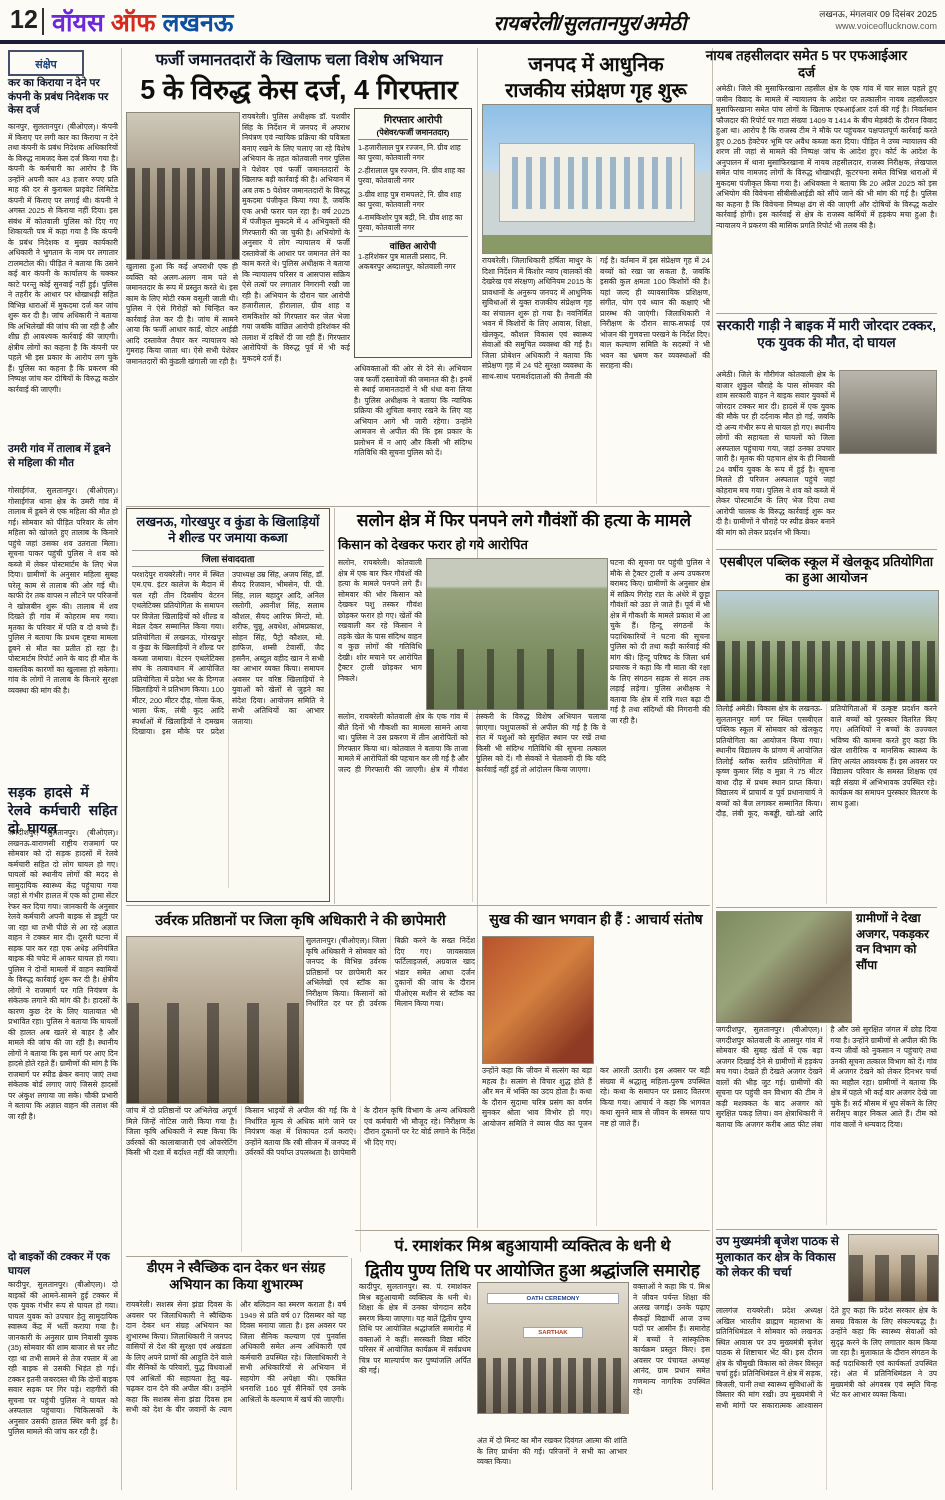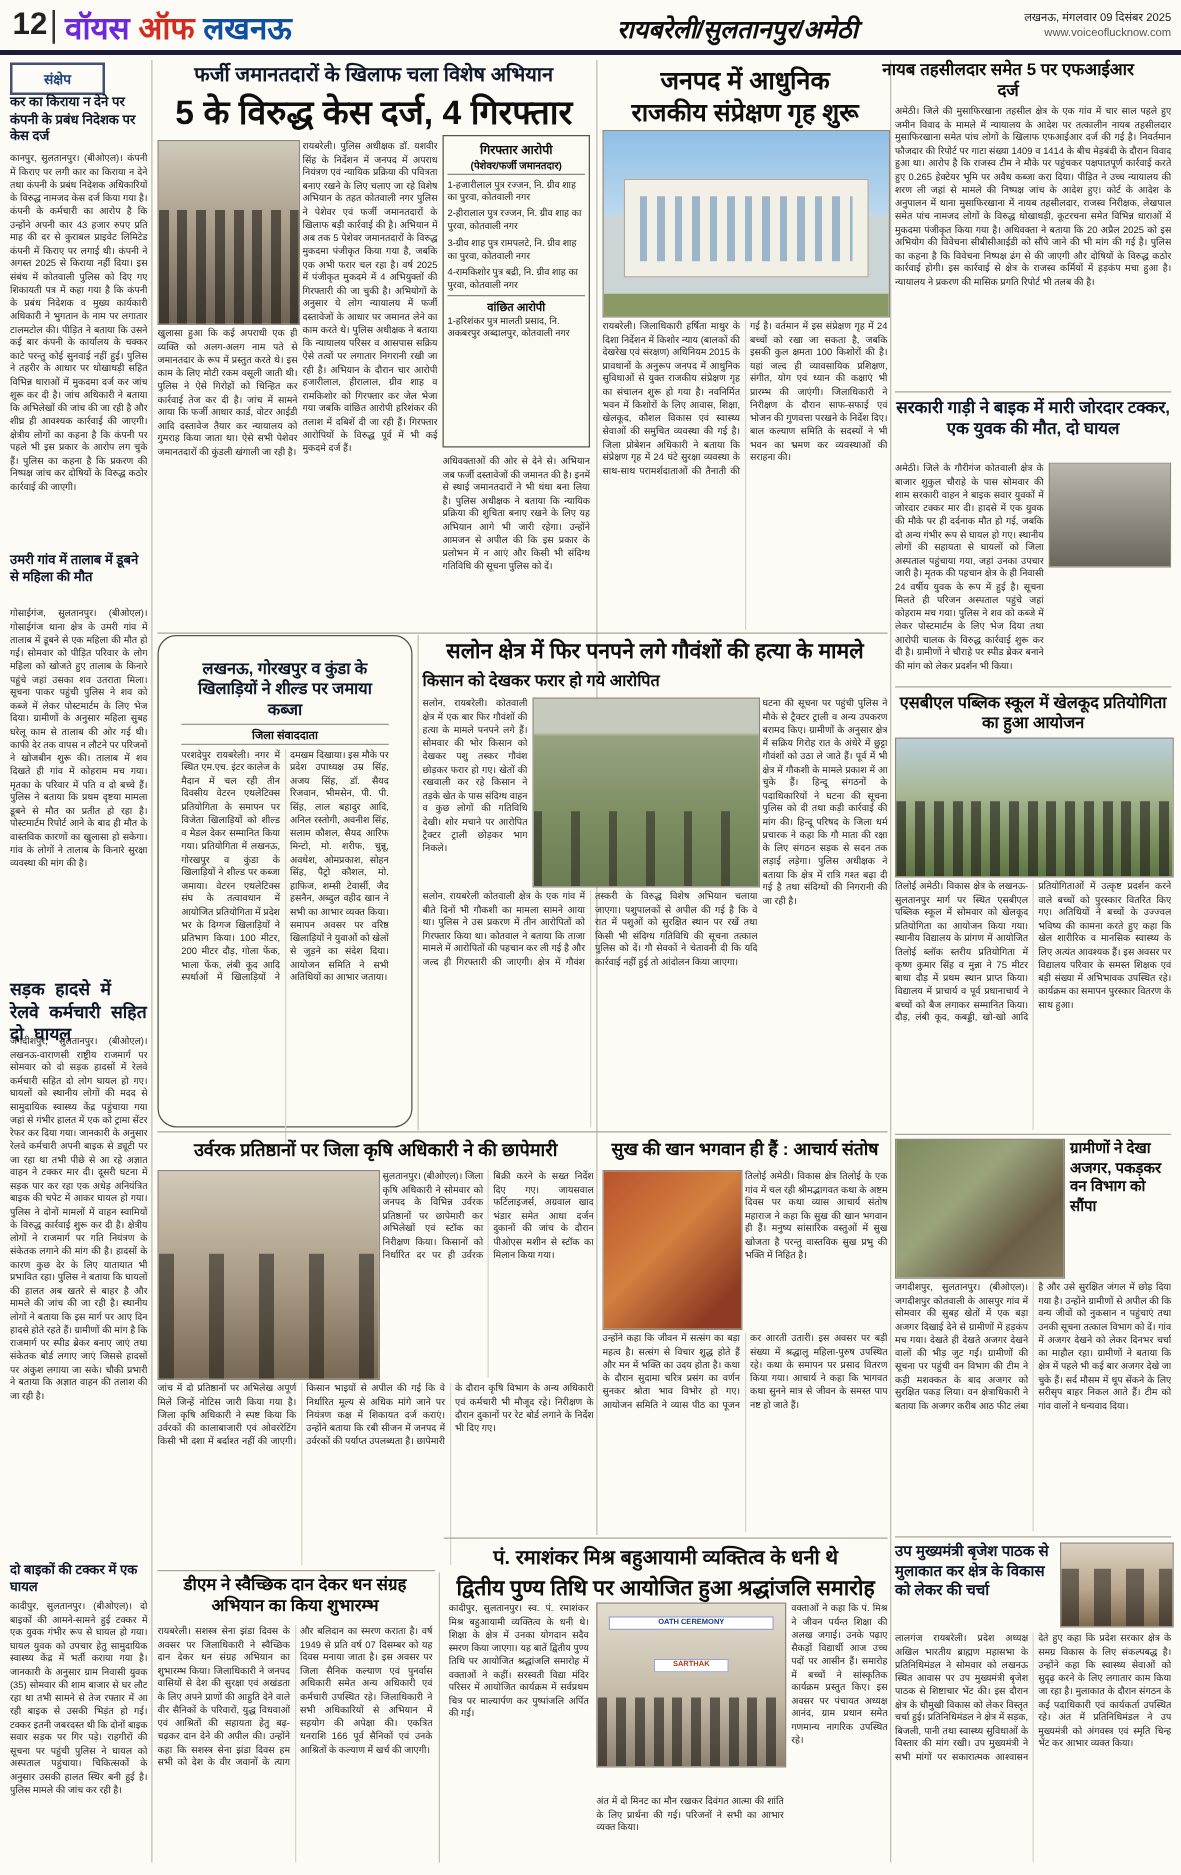--- a/index.html
+++ b/index.html
@@ -134,21 +134,21 @@
   <div class="abs headline" style="left:856px;top:911px;width:81px;font-size:12px;line-height:1.3;">ग्रामीणों ने देखा अजगर, पकड़कर वन विभाग को सौंपा</div>
   <div class="abs body-text cols-2" style="left:716px;top:1025px;width:221px;height:200px;">जगदीशपुर, सुलतानपुर। (बीओएल)। जगदीशपुर कोतवाली के आसपुर गांव में सोमवार की सुबह खेतों में एक बड़ा अजगर दिखाई देने से ग्रामीणों में हड़कंप मच गया। देखते ही देखते अजगर देखने वालों की भीड़ जुट गई। ग्रामीणों की सूचना पर पहुंची वन विभाग की टीम ने कड़ी मशक्कत के बाद अजगर को सुरक्षित पकड़ लिया। वन क्षेत्राधिकारी ने बताया कि अजगर करीब आठ फीट लंबा है और उसे सुरक्षित जंगल में छोड़ दिया गया है। उन्होंने ग्रामीणों से अपील की कि वन्य जीवों को नुकसान न पहुंचाएं तथा उनकी सूचना तत्काल विभाग को दें। गांव में अजगर देखने को लेकर दिनभर चर्चा का माहौल रहा। ग्रामीणों ने बताया कि क्षेत्र में पहले भी कई बार अजगर देखे जा चुके हैं। सर्द मौसम में धूप सेंकने के लिए सरीसृप बाहर निकल आते हैं। टीम को गांव वालों ने धन्यवाद दिया।</div>
   <div class="hline" style="left:716px;top:1229px;width:221px;"></div>
 
   <div class="abs headline blue" style="left:716px;top:1234px;width:126px;font-size:12px;line-height:1.3;">उप मुख्यमंत्री बृजेश पाठक से मुलाकात कर क्षेत्र के विकास को लेकर की चर्चा</div>
   <div class="photo ph-dycm" style="left:848px;top:1234px;width:89px;height:66px;">
     <div class="silhouettes" style="height:70%;background:repeating-linear-gradient(90deg,rgba(32,28,24,.55) 0 14px,rgba(32,28,24,0) 14px 26px);"></div>
   </div>
   <div class="abs body-text cols-2" style="left:716px;top:1306px;width:221px;height:184px;">लालगंज रायबरेली। प्रदेश अध्यक्ष अखिल भारतीय ब्राह्मण महासभा के प्रतिनिधिमंडल ने सोमवार को लखनऊ स्थित आवास पर उप मुख्यमंत्री बृजेश पाठक से शिष्टाचार भेंट की। इस दौरान क्षेत्र के चौमुखी विकास को लेकर विस्तृत चर्चा हुई। प्रतिनिधिमंडल ने क्षेत्र में सड़क, बिजली, पानी तथा स्वास्थ्य सुविधाओं के विस्तार की मांग रखी। उप मुख्यमंत्री ने सभी मांगों पर सकारात्मक आश्वासन देते हुए कहा कि प्रदेश सरकार क्षेत्र के समग्र विकास के लिए संकल्पबद्ध है। उन्होंने कहा कि स्वास्थ्य सेवाओं को सुदृढ़ करने के लिए लगातार काम किया जा रहा है। मुलाकात के दौरान संगठन के कई पदाधिकारी एवं कार्यकर्ता उपस्थित रहे। अंत में प्रतिनिधिमंडल ने उप मुख्यमंत्री को अंगवस्त्र एवं स्मृति चिन्ह भेंट कर आभार व्यक्त किया।</div>
 
-  <div class="box" style="left:126px;top:508px;width:204px;height:394px;padding:18px;box-sizing:border-box;border-radius:15px;">
+  <div class="box" style="left:126px;top:508px;width:204px;height:394px;padding:5px;box-sizing:border-box;">
     <div class="center headline blue" style="font-size:13px;line-height:1.25;">लखनऊ, गोरखपुर व कुंडा के खिलाड़ियों ने शील्ड पर जमाया कब्जा</div>
     <div class="center headline" style="font-size:9px;margin:3px 0;border-top:1px solid #999;border-bottom:1px solid #999;padding:1px 0;">जिला संवाददाता</div>
     <div class="body-text cols-2" style="height:318px;">परशदेपुर रायबरेली। नगर में स्थित एम.एच. इंटर कालेज के मैदान में चल रही तीन दिवसीय वेटरन एथलेटिक्स प्रतियोगिता के समापन पर विजेता खिलाड़ियों को शील्ड व मेडल देकर सम्मानित किया गया। प्रतियोगिता में लखनऊ, गोरखपुर व कुंडा के खिलाड़ियों ने शील्ड पर कब्जा जमाया। वेटरन एथलेटिक्स संघ के तत्वावधान में आयोजित प्रतियोगिता में प्रदेश भर के दिग्गज खिलाड़ियों ने प्रतिभाग किया। 100 मीटर, 200 मीटर दौड़, गोला फेंक, भाला फेंक, लंबी कूद आदि स्पर्धाओं में खिलाड़ियों ने दमखम दिखाया। इस मौके पर प्रदेश उपाध्यक्ष उम्र सिंह, अजय सिंह, डॉ. सैयद रिजवान, भीमसेन, पी. पी. सिंह, लाल बहादुर आदि, अनिल रस्तोगी, अवनीश सिंह, सलाम कौशल, सैयद आरिफ मिन्टो, मो. शरीफ, चुन्नू, अवधेश, ओमप्रकाश, सोहन सिंह, पैट्रो कौशल, मो. हाफिज, शम्सी टेवार्सी, जैद हसनैन, अब्दुल वहीद खान ने सभी का आभार व्यक्त किया। समापन अवसर पर वरिष्ठ खिलाड़ियों ने युवाओं को खेलों से जुड़ने का संदेश दिया। आयोजन समिति ने सभी अतिथियों का आभार जताया।</div>
   </div>
 
   <div class="abs center headline" style="left:338px;top:508px;width:372px;font-size:17px;">सलोन क्षेत्र में फिर पनपने लगे गौवंशों की हत्या के मामले</div>
   <div class="abs headline" style="left:338px;top:535px;width:270px;font-size:13px;">किसान को देखकर फरार हो गये आरोपित</div>
   <div class="abs body-text" style="left:338px;top:558px;width:84px;height:150px;">सलोन, रायबरेली। कोतवाली क्षेत्र में एक बार फिर गौवंशों की हत्या के मामले पनपने लगे हैं। सोमवार की भोर किसान को देखकर पशु तस्कर गौवंश छोड़कर फरार हो गए। खेतों की रखवाली कर रहे किसान ने तड़के खेत के पास संदिग्ध वाहन व कुछ लोगों की गतिविधि देखी। शोर मचाने पर आरोपित ट्रैक्टर ट्राली छोड़कर भाग निकले।</div>
   <div class="photo ph-cattle" style="left:426px;top:558px;width:180px;height:150px;">
     <div class="silhouettes" style="height:40%;background:repeating-linear-gradient(90deg,rgba(32,28,24,.5) 0 7px,rgba(32,28,24,0) 7px 30px);"></div>
@@ -160,21 +160,20 @@
 
   <div class="abs center headline" style="left:126px;top:909px;width:349px;font-size:14.5px;">उर्वरक प्रतिष्ठानों पर जिला कृषि अधिकारी ने की छापेमारी</div>
   <div class="photo ph-fert" style="left:126px;top:936px;width:176px;height:166px;">
     <div class="silhouettes" style="height:60%;background:repeating-linear-gradient(90deg,rgba(32,28,24,.55) 0 12px,rgba(32,28,24,0) 12px 40px);"></div>
   </div>
   <div class="abs body-text cols-2" style="left:306px;top:936px;width:169px;height:166px;">सुलतानपुर। (बीओएल)। जिला कृषि अधिकारी ने सोमवार को जनपद के विभिन्न उर्वरक प्रतिष्ठानों पर छापेमारी कर अभिलेखों एवं स्टॉक का निरीक्षण किया। किसानों को निर्धारित दर पर ही उर्वरक बिक्री करने के सख्त निर्देश दिए गए। जायसवाल फर्टिलाइजर्स, अग्रवाल खाद भंडार समेत आधा दर्जन दुकानों की जांच के दौरान पीओएस मशीन से स्टॉक का मिलान किया गया।</div>
   <div class="abs body-text cols-3" style="left:126px;top:1106px;width:349px;height:146px;">जांच में दो प्रतिष्ठानों पर अभिलेख अपूर्ण मिले जिन्हें नोटिस जारी किया गया है। जिला कृषि अधिकारी ने स्पष्ट किया कि उर्वरकों की कालाबाजारी एवं ओवररेटिंग किसी भी दशा में बर्दाश्त नहीं की जाएगी। किसान भाइयों से अपील की गई कि वे निर्धारित मूल्य से अधिक मांगे जाने पर नियंत्रण कक्ष में शिकायत दर्ज कराएं। उन्होंने बताया कि रबी सीजन में जनपद में उर्वरकों की पर्याप्त उपलब्धता है। छापेमारी के दौरान कृषि विभाग के अन्य अधिकारी एवं कर्मचारी भी मौजूद रहे। निरीक्षण के दौरान दुकानों पर रेट बोर्ड लगाने के निर्देश भी दिए गए।</div>
 
   <div class="abs center headline" style="left:482px;top:909px;width:228px;font-size:14px;">सुख की खान भगवान ही हैं : आचार्य संतोष</div>
   <div class="photo ph-katha" style="left:482px;top:936px;width:110px;height:126px;"></div>
-  <div class="abs body-text" style="left:596px;top:936px;width:114px;height:126px;">तिलोई अमेठी। विकास क्षेत्र तिलोई के एक गांव में चल रही श्रीमद्भागवत कथा के अष्टम दिवस पर कथा व्यास आचार्य संतोष महाराज ने कहा कि सुख की खान भगवान ही हैं। मनुष्य सांसारिक वस्तुओं में सुख खोजता है परन्तु वास्तविक सुख प्रभु की भक्ति में निहित है।</div>
   <div class="abs body-text cols-2" style="left:482px;top:1066px;width:228px;height:160px;">उन्होंने कहा कि जीवन में सत्संग का बड़ा महत्व है। सत्संग से विचार शुद्ध होते हैं और मन में भक्ति का उदय होता है। कथा के दौरान सुदामा चरित्र प्रसंग का वर्णन सुनकर श्रोता भाव विभोर हो गए। आयोजन समिति ने व्यास पीठ का पूजन कर आरती उतारी। इस अवसर पर बड़ी संख्या में श्रद्धालु महिला-पुरुष उपस्थित रहे। कथा के समापन पर प्रसाद वितरण किया गया। आचार्य ने कहा कि भागवत कथा सुनने मात्र से जीवन के समस्त पाप नष्ट हो जाते हैं।</div>
 
   <div class="hline" style="left:126px;top:1256px;width:222px;"></div>
   <div class="abs center headline" style="left:126px;top:1260px;width:220px;font-size:13.5px;line-height:1.25;">डीएम ने स्वैच्छिक दान देकर धन संग्रह अभियान का किया शुभारम्भ</div>
   <div class="abs body-text cols-2" style="left:126px;top:1300px;width:220px;height:190px;">रायबरेली। सशस्त्र सेना झंडा दिवस के अवसर पर जिलाधिकारी ने स्वैच्छिक दान देकर धन संग्रह अभियान का शुभारम्भ किया। जिलाधिकारी ने जनपद वासियों से देश की सुरक्षा एवं अखंडता के लिए अपने प्राणों की आहुति देने वाले वीर सैनिकों के परिवारों, युद्ध विधवाओं एवं आश्रितों की सहायता हेतु बढ़-चढ़कर दान देने की अपील की। उन्होंने कहा कि सशस्त्र सेना झंडा दिवस हम सभी को देश के वीर जवानों के त्याग और बलिदान का स्मरण कराता है। वर्ष 1949 से प्रति वर्ष 07 दिसम्बर को यह दिवस मनाया जाता है। इस अवसर पर जिला सैनिक कल्याण एवं पुनर्वास अधिकारी समेत अन्य अधिकारी एवं कर्मचारी उपस्थित रहे। जिलाधिकारी ने सभी अधिकारियों से अभियान में सहयोग की अपेक्षा की। एकत्रित धनराशि 166 पूर्व सैनिकों एवं उनके आश्रितों के कल्याण में खर्च की जाएगी।</div>
 
   <div class="hline" style="left:355px;top:1230px;width:355px;"></div>
   <div class="abs center headline" style="left:355px;top:1234px;width:355px;font-size:16px;">पं. रमाशंकर मिश्र बहुआयामी व्यक्तित्व के धनी थे</div>
   <div class="abs center headline" style="left:355px;top:1258px;width:355px;font-size:17px;">द्वितीय पुण्य तिथि पर आयोजित हुआ श्रद्धांजलि समारोह</div>
   <div class="abs body-text" style="left:359px;top:1282px;width:112px;height:208px;">कादीपुर, सुलतानपुर। स्व. पं. रमाशंकर मिश्र बहुआयामी व्यक्तित्व के धनी थे। शिक्षा के क्षेत्र में उनका योगदान सदैव स्मरण किया जाएगा। यह बातें द्वितीय पुण्य तिथि पर आयोजित श्रद्धांजलि समारोह में वक्ताओं ने कहीं। सरस्वती विद्या मंदिर परिसर में आयोजित कार्यक्रम में सर्वप्रथम चित्र पर माल्यार्पण कर पुष्पांजलि अर्पित की गई।</div>

